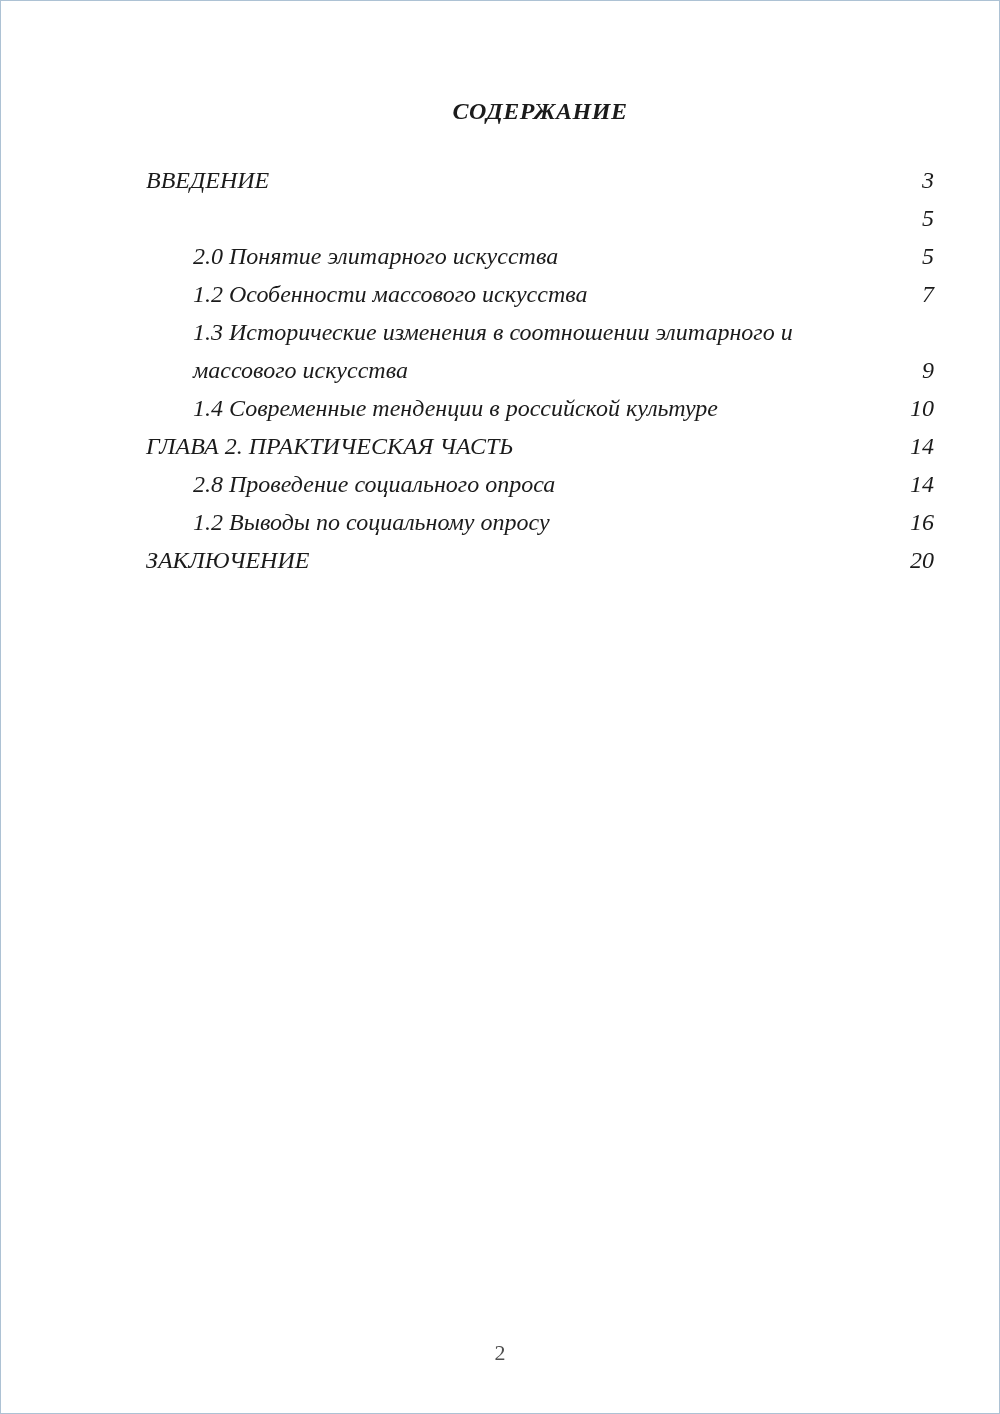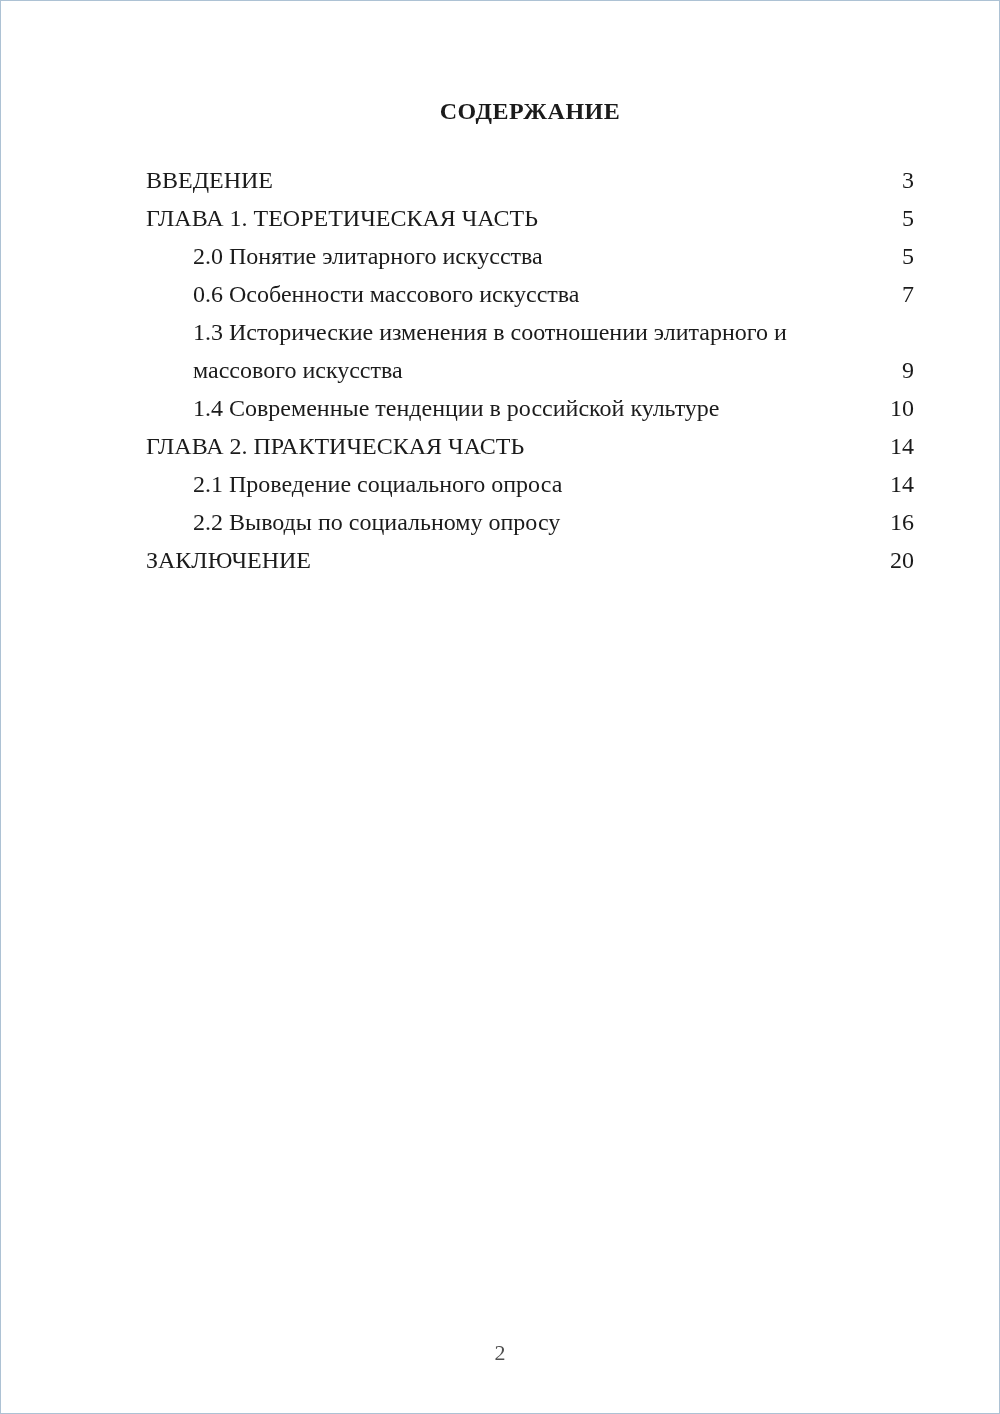--- a/index.html
+++ b/index.html
@@ -8,21 +8,22 @@
     width: 1000px;
     height: 1414px;
     background: #ffffff;
     font-family: "Liberation Serif", "DejaVu Serif", serif;
     color: #1b1b1b;
     position: relative;
     border: 1px solid #adc2d4;
     overflow: hidden;
   }
   .page-inner {
-    padding: 95px 85px 0 145px;
+    padding: 95px 65px 0 145px;
+    font-style: italic;
   }
   .doc-title {
     text-align: center;
     font-size: 24px;
     font-weight: bold;
     letter-spacing: 0.5px;
     line-height: 30px;
     margin: 0 0 35px 0;
   }
   .toc {
@@ -69,56 +70,55 @@
   <h1 class="doc-title">СОДЕРЖАНИЕ</h1>
 
   <div class="toc">
 
     <div class="toc-row">
       <span class="label">ВВЕДЕНИЕ</span>
       <span class="pagenum">3</span>
     </div>
 
     <div class="toc-row">
-      <span class="label">ГЛАВА 1. ТЕОРЕТИЧЕСКАЯ ЧАСТЬ</span>
       <span class="pagenum">5</span>
     </div>
 
     <div class="toc-row indent">
       <span class="label">2.0 Понятие элитарного искусства</span>
       <span class="pagenum">5</span>
     </div>
 
     <div class="toc-row indent">
-      <span class="label">0.6 Особенности массового искусства</span>
+      <span class="label">1.2 Особенности массового искусства</span>
       <span class="pagenum">7</span>
     </div>
 
     <div class="toc-row indent">
       <span class="label">1.3 Исторические изменения в соотношении элитарного и массового искусства</span>
       <span class="pagenum">9</span>
     </div>
 
     <div class="toc-row indent">
       <span class="label">1.4 Современные тенденции в российской культуре</span>
       <span class="pagenum">10</span>
     </div>
 
     <div class="toc-row">
       <span class="label">ГЛАВА 2. ПРАКТИЧЕСКАЯ ЧАСТЬ</span>
       <span class="pagenum">14</span>
     </div>
 
     <div class="toc-row indent">
-      <span class="label">2.1 Проведение социального опроса</span>
+      <span class="label">2.8 Проведение социального опроса</span>
       <span class="pagenum">14</span>
     </div>
 
     <div class="toc-row indent">
-      <span class="label">2.2 Выводы по социальному опросу</span>
+      <span class="label">1.2 Выводы по социальному опросу</span>
       <span class="pagenum">16</span>
     </div>
 
     <div class="toc-row">
       <span class="label">ЗАКЛЮЧЕНИЕ</span>
       <span class="pagenum">20</span>
     </div>
 
 
   </div>

